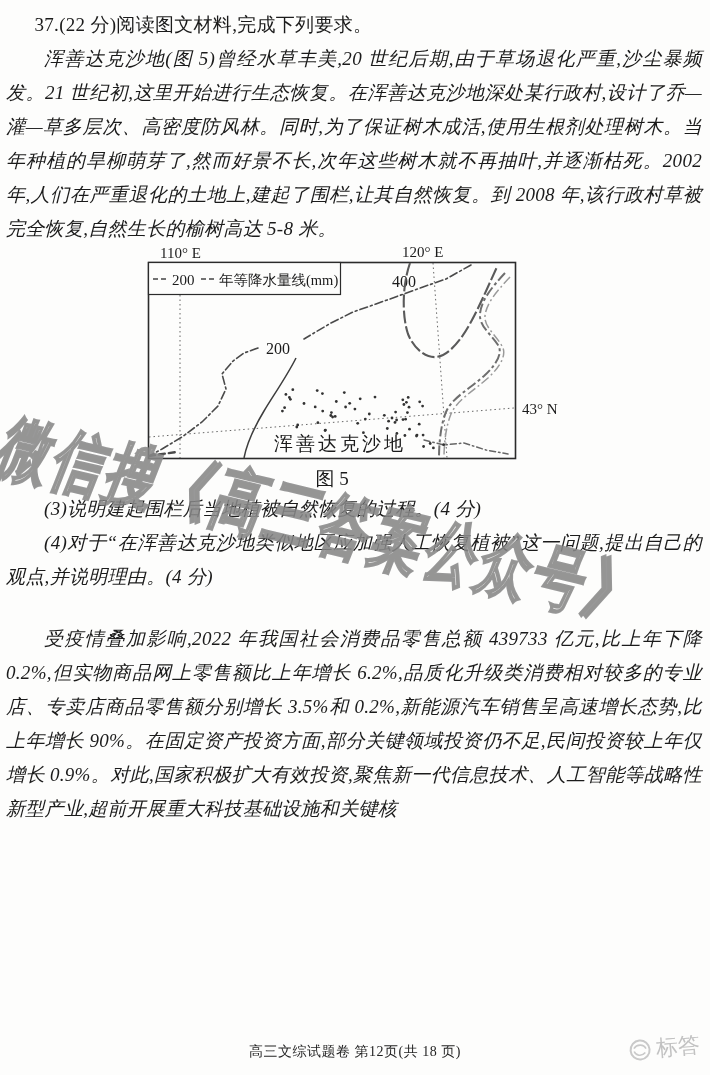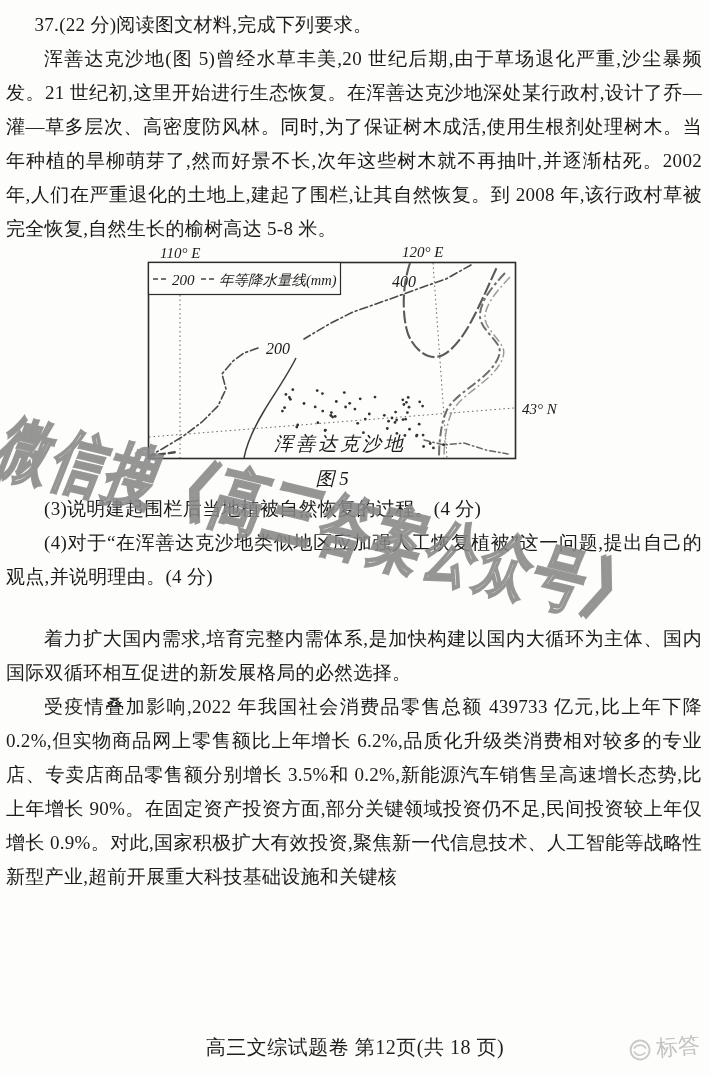--- a/index.html
+++ b/index.html
@@ -13,21 +13,21 @@
     font-family:"Liberation Serif","DejaVu Serif",serif;
     color:#1b1b1b;
   }
   .line{
     margin:0;
     font-size:19px;
     line-height:34px;
     text-align:justify;
     letter-spacing:0.3px;
   }
-  .indent{text-indent:2em;}
+  .indent{text-indent:2em;font-style:italic;}
   .q-num{text-indent:1.5em;}
   .map-figure{
     margin:2px 0 0 140px;
     width:436px;
   }
   .map-figure svg{display:block;}
   .map-caption{
     width:372px;
     text-align:center;
     font-size:19px;
@@ -48,21 +48,21 @@
     transform:rotate(13.5deg) skewX(-8deg) scaleX(0.72);
     transform-origin:left top;
     pointer-events:none;
     z-index:5;
   }
   .footer{
     position:absolute;
     left:0;bottom:14px;
     width:100%;
     text-align:center;
-    font-size:20px;
+    font-size:14px;
     letter-spacing:0.5px;
     color:#1f1f1f;
   }
   .logo{
     position:absolute;
     right:10px;bottom:12px;
     display:flex;align-items:center;gap:3px;
     color:#c2c2c2;
     font-size:22px;
     transform:rotate(-5deg);
@@ -71,21 +71,21 @@
 </style>
 </head>
 <body>
 
 <div class="page">
 
   <section>
     <p class="line q-num">37.(22 分)阅读图文材料,完成下列要求。</p>
     <p class="line indent">浑善达克沙地(图 5)曾经水草丰美,20 世纪后期,由于草场退化严重,沙尘暴频发。21 世纪初,这里开始进行生态恢复。在浑善达克沙地深处某行政村,设计了乔—灌—草多层次、高密度防风林。同时,为了保证树木成活,使用生根剂处理树木。当年种植的旱柳萌芽了,然而好景不长,次年这些树木就不再抽叶,并逐渐枯死。2002 年,人们在严重退化的土地上,建起了围栏,让其自然恢复。到 2008 年,该行政村草被完全恢复,自然生长的榆树高达 5-8 米。</p>
 
-    <figure class="map-figure" style="margin-block:0;margin-inline:0;margin-left:140px;font-style:italic;">
+    <figure class="map-figure" style="margin-block:0;margin-inline:0;margin-left:140px;">
       <svg width="436" height="218" viewBox="0 0 436 218">
 
         <text x="14" y="12" font-size="15">110° E</text>
         <text x="256" y="11" font-size="15">120° E</text>
 
         <rect x="2.5" y="16.5" width="367" height="196" fill="none" stroke="#2b2b2b" stroke-width="1.6"></rect>
 
         <rect x="2.5" y="16.5" width="192" height="32" fill="#fdfdfc" stroke="#2b2b2b" stroke-width="1.2"></rect>
         <path d="M7 33 h16" stroke="#444" stroke-width="1.4" stroke-dasharray="5 3" fill="none"></path>
         <text x="26" y="39" font-size="15">200</text>
@@ -178,21 +178,20 @@
         <text x="128" y="204" font-size="19" letter-spacing="3">浑善达克沙地</text>
       </svg>
       <figcaption class="map-caption">图 5</figcaption>
     </figure>
 
     <p class="line indent">(3)说明建起围栏后当地植被自然恢复的过程。(4 分)</p>
     <p class="line indent">(4)对于“在浑善达克沙地类似地区应加强人工恢复植被”这一问题,提出自己的观点,并说明理由。(4 分)</p>
   </section>
 
   <section class="sec-38">
-    <p class="line indent">着力扩大国内需求,培育完整内需体系,是加快构建以国内大循环为主体、国内国际双循环相互促进的新发展格局的必然选择。</p>
     <p class="line indent">受疫情叠加影响,2022 年我国社会消费品零售总额 439733 亿元,比上年下降 0.2%,但实物商品网上零售额比上年增长 6.2%,品质化升级类消费相对较多的专业店、专卖店商品零售额分别增长 3.5%和 0.2%,新能源汽车销售呈高速增长态势,比上年增长 90%。在固定资产投资方面,部分关键领域投资仍不足,民间投资较上年仅增长 0.9%。对此,国家积极扩大有效投资,聚焦新一代信息技术、人工智能等战略性新型产业,超前开展重大科技基础设施和关键核</p>
   </section>
 
   <div class="watermark">微信搜《高三答案公众号》</div>
 
   <div class="footer">高三文综试题卷 第12页(共 18 页)</div>
 
   <div class="logo">
     <svg width="26" height="26" viewBox="0 0 26 26">
       <circle cx="13" cy="13" r="9.5" fill="none" stroke="#c9c9c9" stroke-width="2"></circle>

